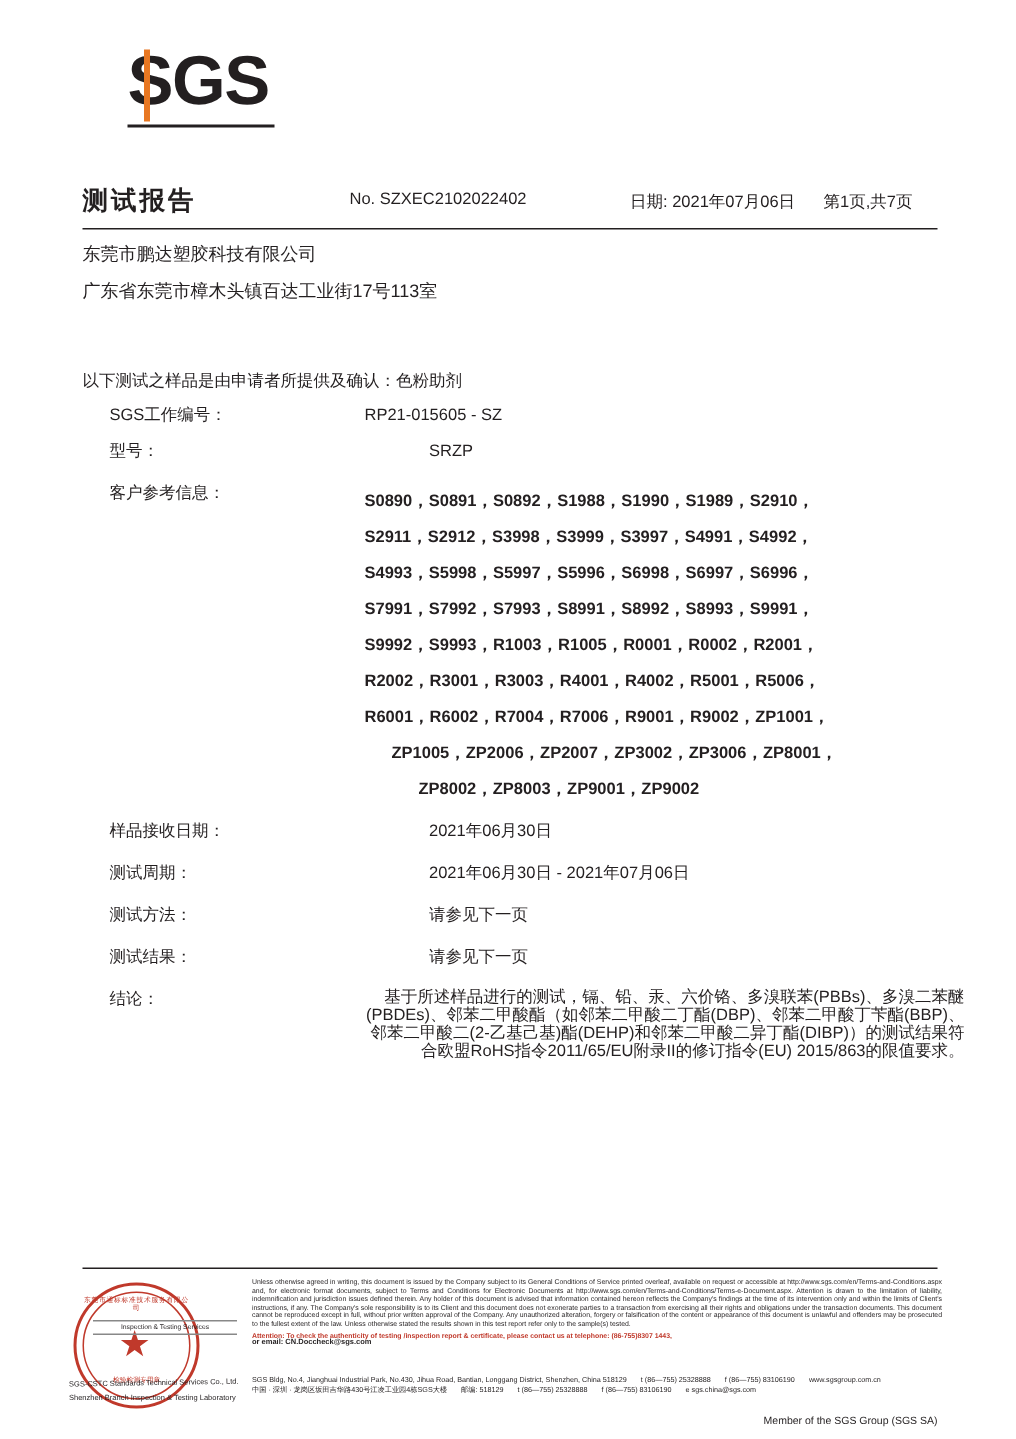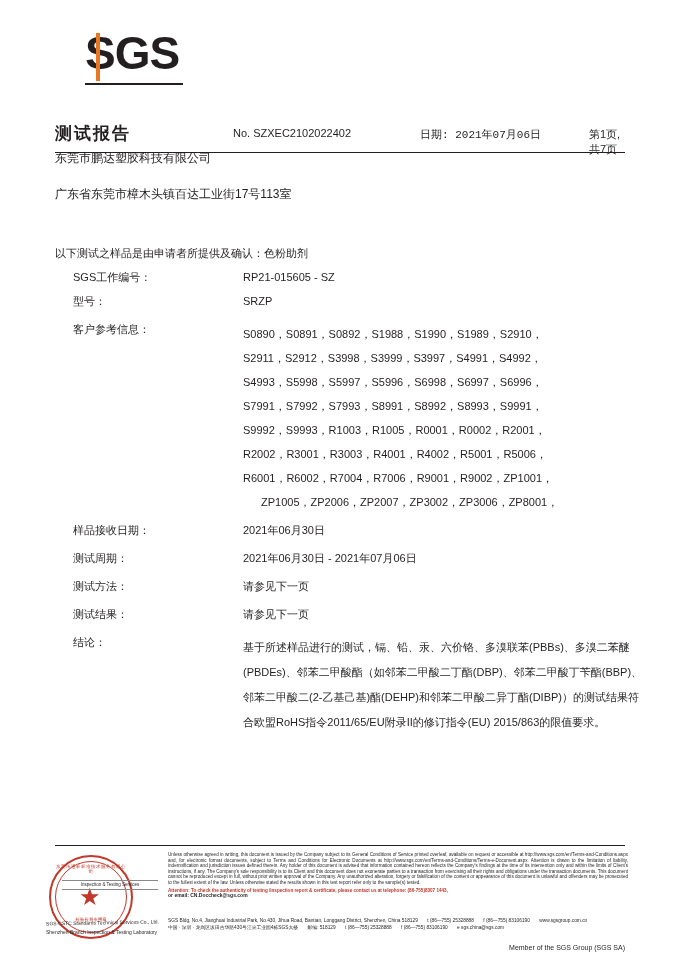--- a/index.html
+++ b/index.html
@@ -76,43 +76,41 @@
     position: absolute;
     left: 178px;
     top: 5px;
     font-size: 11px;
   }
   .doc-date {
     position: absolute;
     left: 365px;
     top: 5px;
     font-size: 11px;
-    font-family: Liberation Mono, monospace;
   }
   .doc-pages {
     position: absolute;
     left: 494px;
     top: 5px;
     font-size: 11px;
-    margin-left: 40px;
   }
   .rule {
     position: absolute;
     left: 55px;
     top: 152px;
     width: 570px;
     height: 1px;
     background: #231f20;
   }
 
   
   .company-name {
     position: absolute;
     left: 55px;
-    top: 150px;
+    top: 161px;
     font-size: 12px;
   }
   .company-addr {
     position: absolute;
     left: 55px;
     top: 186px;
     font-size: 12px;
   }
 
   
@@ -140,37 +138,39 @@
     width: 170px;
     flex: 0 0 170px;
     line-height: 15px;
   }
   .field-value {
     flex: 1 1 auto;
     line-height: 15px;
   }
   .ref-list {
     line-height: 24px;
+    font-weight: bold;
   }
   .ref-line {
     display: block;
     white-space: pre;
   }
   .ref-indent {
     padding-left: 18px;
   }
   .ref-indent2 {
     padding-left: 36px;
   }
 
-  .spaced-row { margin-bottom: 13px; }
+  .spaced-row { margin-bottom: 13px; gap: 43px; }
 
   .conclusion-value {
-    line-height: 25px;
+    line-height: 12px;
     max-width: 400px;
+    text-align: right;
   }
 
   
   .footer-rule {
     position: absolute;
     left: 55px;
     top: 845px;
     width: 570px;
     height: 1px;
     background: #231f20;
@@ -344,20 +344,21 @@
       <div class="field-label">客户参考信息：</div>
       <div class="field-value ref-list">
         <span class="ref-line">S0890，S0891，S0892，S1988，S1990，S1989，S2910，</span>
         <span class="ref-line">S2911，S2912，S3998，S3999，S3997，S4991，S4992，</span>
         <span class="ref-line">S4993，S5998，S5997，S5996，S6998，S6997，S6996，</span>
         <span class="ref-line">S7991，S7992，S7993，S8991，S8992，S8993，S9991，</span>
         <span class="ref-line">S9992，S9993，R1003，R1005，R0001，R0002，R2001，</span>
         <span class="ref-line">R2002，R3001，R3003，R4001，R4002，R5001，R5006，</span>
         <span class="ref-line">R6001，R6002，R7004，R7006，R9001，R9002，ZP1001，</span>
         <span class="ref-line ref-indent">ZP1005，ZP2006，ZP2007，ZP3002，ZP3006，ZP8001，</span>
+        <span class="ref-line ref-indent2">ZP8002，ZP8003，ZP9001，ZP9002</span>
       </div>
     </div>
 
     <div class="field-row spaced-row">
       <div class="field-label">样品接收日期：</div>
       <div class="field-value">2021年06月30日</div>
     </div>
 
     <div class="field-row spaced-row">
       <div class="field-label">测试周期：</div>

